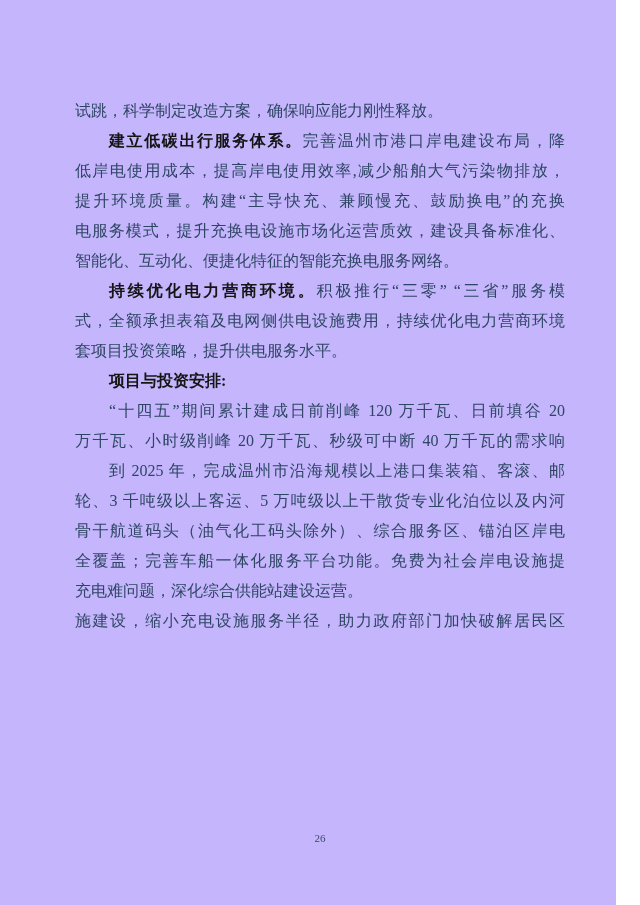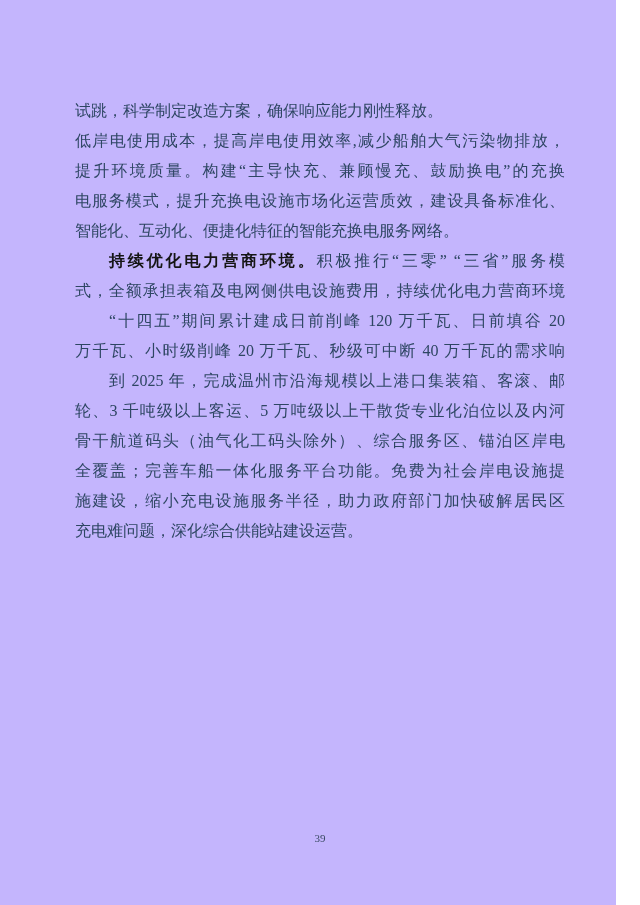--- a/index.html
+++ b/index.html
@@ -53,29 +53,32 @@
     line-height: 16px;
     color: #3a4a63;
   }
 </style>
 </head>
 <body>
 
 <div class="page">
   <div class="doc-body">
       <div class="line"><span class="seg-regular">试跳，科学制定改造方案，确保响应能力刚性释放。</span></div>
+      <div class="line indent fill"><span class="seg-bold">建立低碳出行服务体系。</span><span class="seg-regular">完善温州市港口岸电建设布局，降</span></div>
       <div class="line fill"><span class="seg-regular">低岸电使用成本，提高岸电使用效率,减少船舶大气污染物排放，</span></div>
       <div class="line fill"><span class="seg-regular">提升环境质量。构建“主导快充、兼顾慢充、鼓励换电”的充换</span></div>
       <div class="line fill"><span class="seg-regular">电服务模式，提升充换电设施市场化运营质效，建设具备标准化、</span></div>
       <div class="line"><span class="seg-regular">智能化、互动化、便捷化特征的智能充换电服务网络。</span></div>
       <div class="line indent fill"><span class="seg-bold">持续优化电力营商环境。</span><span class="seg-regular">积极推行“三零” “三省”服务模</span></div>
       <div class="line fill"><span class="seg-regular">式，全额承担表箱及电网侧供电设施费用，持续优化电力营商环境</span></div>
+      <div class="line"><span class="seg-regular">套项目投资策略，提升供电服务水平。</span></div>
+      <div class="line indent"><span class="seg-bold">项目与投资安排:</span></div>
       <div class="line indent fill"><span class="seg-regular">“十四五”期间累计建成日前削峰 120 万千瓦、日前填谷 20</span></div>
       <div class="line fill"><span class="seg-regular">万千瓦、小时级削峰 20 万千瓦、秒级可中断 40 万千瓦的需求响</span></div>
       <div class="line indent fill"><span class="seg-regular">到 2025 年，完成温州市沿海规模以上港口集装箱、客滚、邮</span></div>
       <div class="line fill"><span class="seg-regular">轮、3 千吨级以上客运、5 万吨级以上干散货专业化泊位以及内河</span></div>
       <div class="line fill"><span class="seg-regular">骨干航道码头（油气化工码头除外）、综合服务区、锚泊区岸电</span></div>
       <div class="line fill"><span class="seg-regular">全覆盖；完善车船一体化服务平台功能。免费为社会岸电设施提</span></div>
+      <div class="line"><span class="seg-regular">充电难问题，深化综合供能站建设运营。</span></div>
       <div class="line fill"><span class="seg-regular">施建设，缩小充电设施服务半径，助力政府部门加快破解居民区</span></div>
-      <div class="line"><span class="seg-regular">充电难问题，深化综合供能站建设运营。</span></div>
     </div>
-  <div class="page-number">39</div>
+  <div class="page-number">26</div>
 </div>
 
 </body></html>

